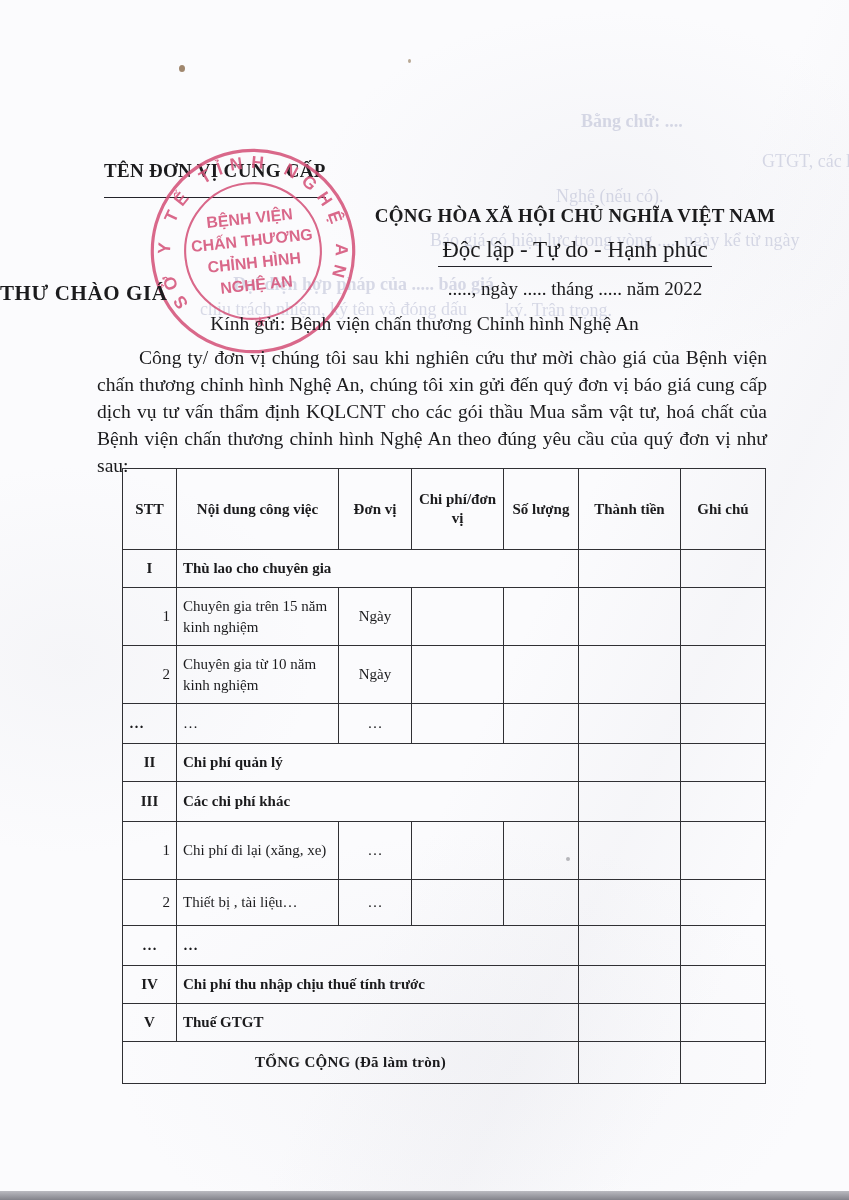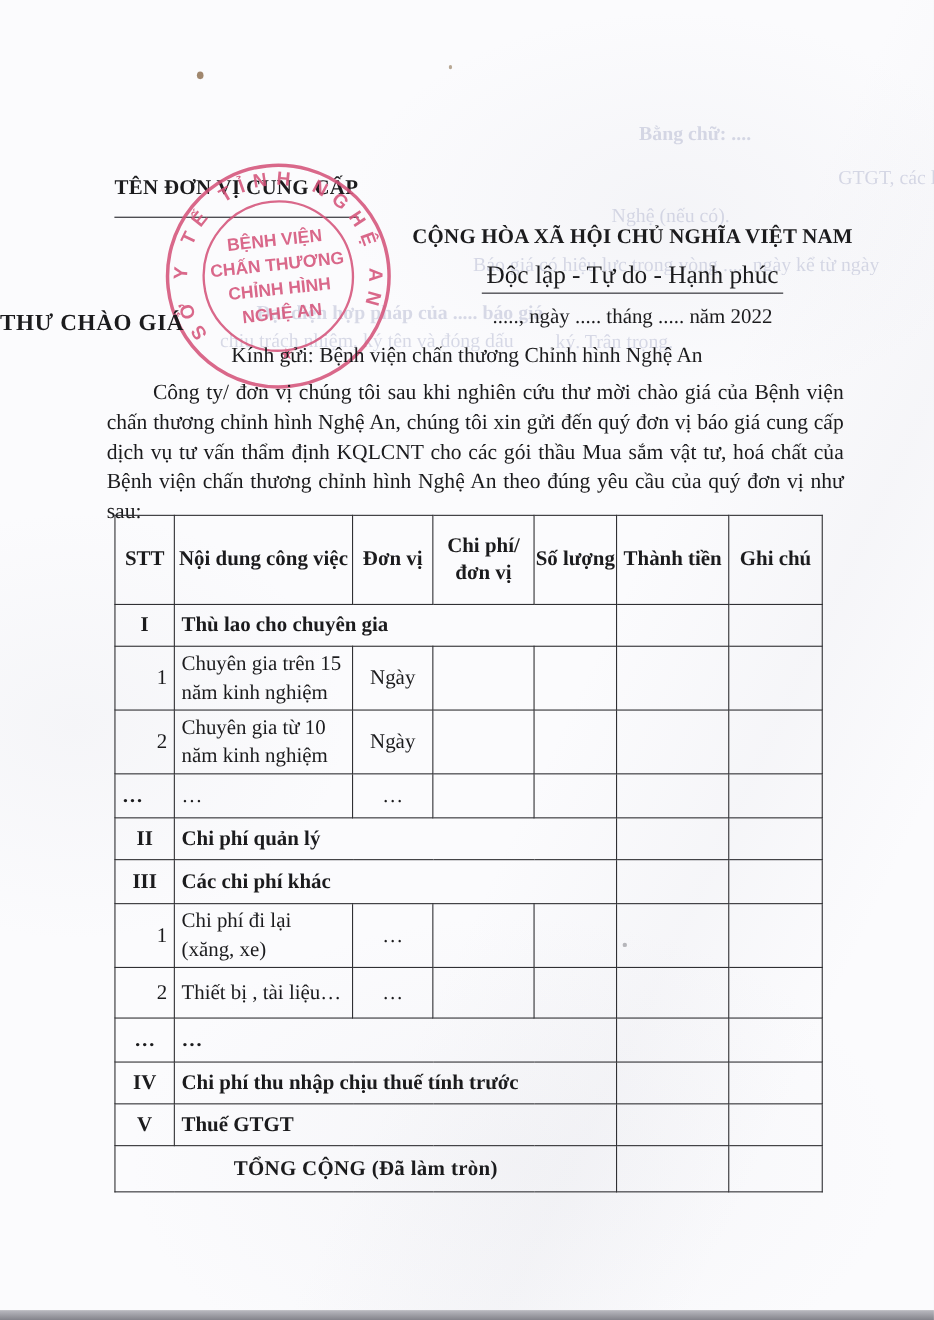--- a/index.html
+++ b/index.html
@@ -23,21 +23,21 @@
   .nat2{display:inline-block;font-size:23px;font-weight:normal;border-bottom:1.6px solid #23232a;padding:0 4px 3px;}
   .date-line{margin-top:11px;font-size:19px;}
   
   .stamp{position:absolute;left:147px;top:145px;width:212px;height:212px;transform:rotate(-6deg);opacity:.87;}
   .stamp text{font-family:"Liberation Sans","DejaVu Sans",sans-serif;}
   
   .doc-title{position:absolute;left:0;top:281px;width:758px;text-align:left;font-size:21px;font-weight:bold;letter-spacing:.6px;}
   .salutation{position:absolute;left:0;top:313px;width:849px;text-align:center;font-size:19.5px;}
   .body-par{position:absolute;left:97px;top:344px;width:670px;font-size:19.6px;line-height:27px;text-align:justify;text-indent:42px;}
   
-  table.quote{position:absolute;left:104px;top:468px;width:643px;border-collapse:collapse;table-layout:fixed;font-size:19px;}
+  table.quote{position:absolute;left:122px;top:468px;width:643px;border-collapse:collapse;table-layout:fixed;font-size:15px;}
   table.quote col.c1{width:54px}  table.quote col.c2{width:162px}
   table.quote col.c3{width:73px}  table.quote col.c4{width:92px}
   table.quote col.c5{width:75px}  table.quote col.c6{width:102px}
   table.quote col.c7{width:85px}
   table.quote th, table.quote td{border:1.6px solid #303034;padding:2px 6px;vertical-align:middle;}
   table.quote thead th{height:76px;font-weight:bold;text-align:center;padding:2px 3px;line-height:1.25;}
   table.quote thead th:nth-child(5){white-space:nowrap;padding:2px 0;}
   tbody tr:nth-child(1){height:38px} tbody tr:nth-child(2){height:58px}
   tbody tr:nth-child(3){height:58px} tbody tr:nth-child(4){height:40px}
   tbody tr:nth-child(5){height:38px} tbody tr:nth-child(6){height:40px}

